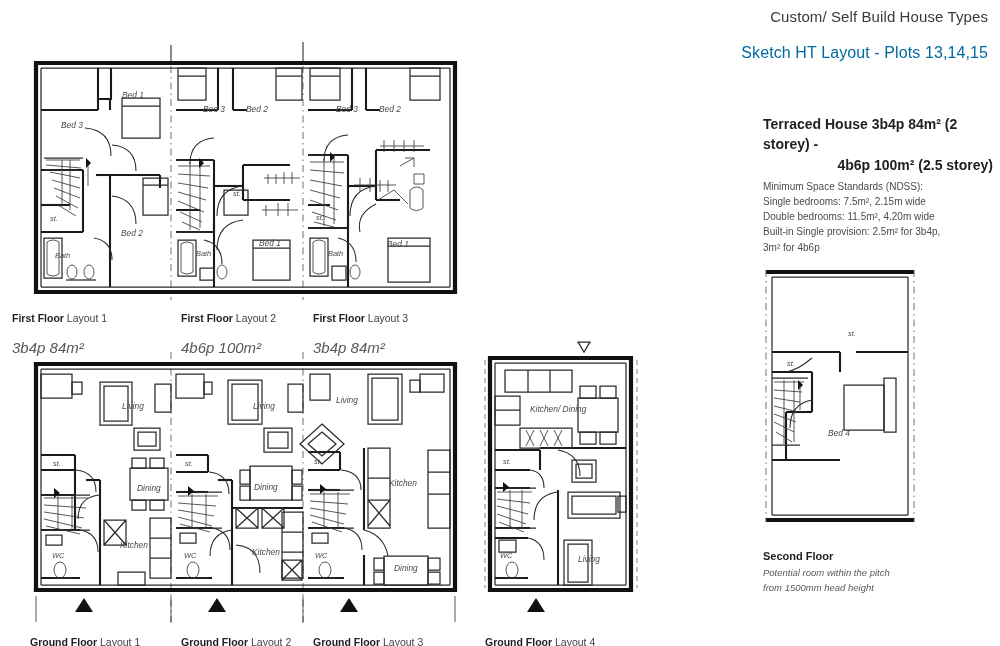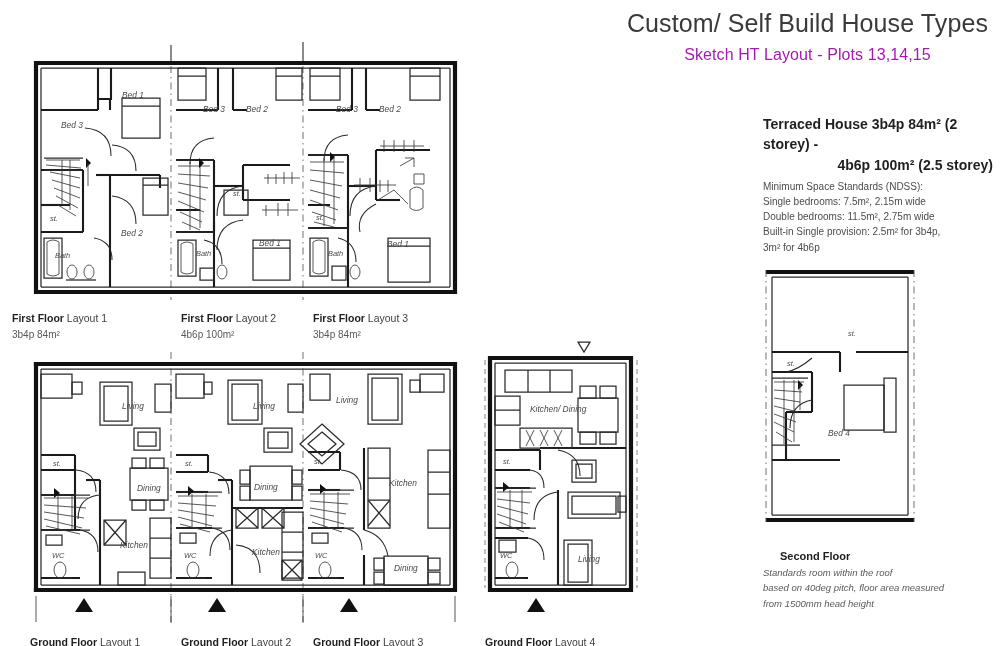--- a/index.html
+++ b/index.html
@@ -5,37 +5,37 @@
   html,body{margin:0;padding:0;}
   body{
     width:1000px;height:646px;background:#ffffff;
     font-family:"Liberation Sans", sans-serif;
     color:#231f20;position:relative;overflow:hidden;
   }
   .sheet{position:absolute;inset:0;}
 
   
   .title-block{position:absolute;right:12px;top:8px;text-align:right;}
-  .title-main{font-size:25px;color:#3a3a3c;letter-spacing:.1px;line-height:1.25;}
-  .title-sub{font-size:16px;color:#a21caf;letter-spacing:.1px;line-height:1.3;margin-top:6px;text-align:center;}
+  .title-main{font-size:15px;color:#3a3a3c;letter-spacing:.1px;line-height:1.25;}
+  .title-sub{font-size:16px;color:#0369a1;letter-spacing:.1px;line-height:1.3;margin-top:16px;text-align:center;}
 
   
   .spec-block{position:absolute;left:763px;top:114px;width:230px;}
   .spec-head{font-size:14px;font-weight:bold;color:#1f1f20;line-height:1.45;}
   .spec-line{font-size:10px;color:#4c4c4e;line-height:1.52;}
 
   .second-block{position:absolute;left:763px;top:550px;width:230px;}
-  .second-head{font-size:11px;font-weight:bold;color:#1f1f20;margin-bottom:3px;margin-left:17px;}
+  .second-head{font-size:11px;font-weight:bold;color:#1f1f20;margin-bottom:3px;}
   .second-line{font-size:9.5px;color:#5a5a5c;font-style:italic;line-height:1.62;}
 
   
   .cap{position:absolute;white-space:nowrap;}
   .cap .b{font-size:10.5px;font-weight:bold;color:#1f1f20;}
   .cap .n{font-size:10.5px;color:#3f3f41;}
-  .cap .area{display:block;font-size:10px;color:#58585a;margin-top:3px;}
+  .cap .area{display:block;font-size:15px;font-style:italic;color:#58585a;margin-top:13px;}
 
   
   svg.plan{position:absolute;left:0;top:0;overflow:visible;}
   .wall-thick{stroke:#111;stroke-width:4.2;fill:none;stroke-linecap:square;}
   .wall-med{stroke:#1a1a1a;stroke-width:2.1;fill:none;}
   .wall-thin{stroke:#2a2a2a;stroke-width:1.25;fill:none;}
   .wall-hair{stroke:#3a3a3a;stroke-width:.85;fill:none;}
   .party{stroke:#2b2b2b;stroke-width:1.1;fill:none;}
   .dash{stroke:#555;stroke-width:.85;fill:none;stroke-dasharray:7 4 1.5 4;}
   .dash2{stroke:#666;stroke-width:.8;fill:none;stroke-dasharray:5 4;}
@@ -52,29 +52,28 @@
   <div class="title-block">
     <div class="title-main">Custom/ Self Build House Types</div>
     <div class="title-sub">Sketch HT Layout - Plots  13,14,15</div>
   </div>
 
   <div class="spec-block">
     <div class="spec-head">Terraced House 3b4p 84m² (2 storey) -</div>
     <div class="spec-head" style="margin-bottom:4px;text-align:right;">4b6p 100m² (2.5 storey)</div>
     <div class="spec-line">Minimum Space Standards (NDSS):</div>
     <div class="spec-line">Single bedrooms: 7.5m², 2.15m wide</div>
-    <div class="spec-line">Double bedrooms: 11.5m², 2.75m wide</div>
+    <div class="spec-line">Double bedrooms: 11.5m², 4.20m wide</div>
     <div class="spec-line">Built-in Single provision: 2.5m² for 3b4p,</div>
     <div class="spec-line">3m² for 4b6p</div>
   </div>
 
   <div class="second-block">
     <div class="second-head">Second Floor</div>
-    <div class="second-line">Standards room within the roof</div>
-    <div class="second-line">based on 40deg pitch, floor area measured</div>
+    <div class="second-line">Potential room within the pitch</div>
     <div class="second-line">from 1500mm head height</div>
   </div>
 
   <div class="cap" style="left:12px;top:308px;">
     <span class="b">First Floor</span><span class="n"> Layout 1</span>
     <span class="area">3b4p 84m²</span>
   </div>
   <div class="cap" style="left:181px;top:308px;">
     <span class="b">First Floor</span><span class="n"> Layout 2</span>
     <span class="area">4b6p 100m²</span>

